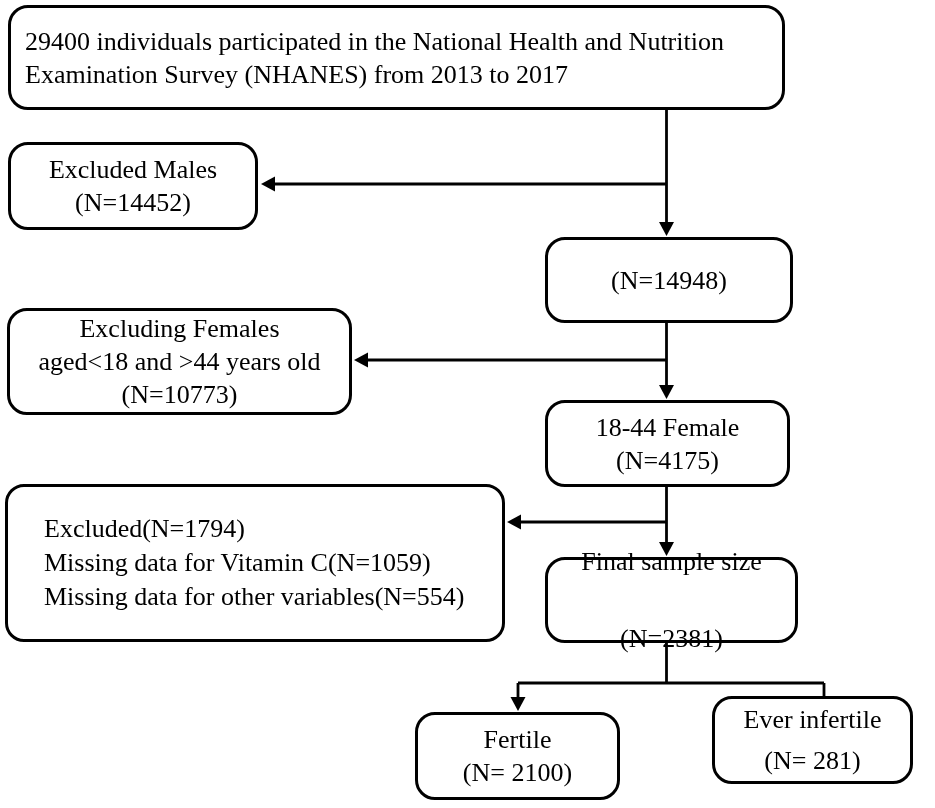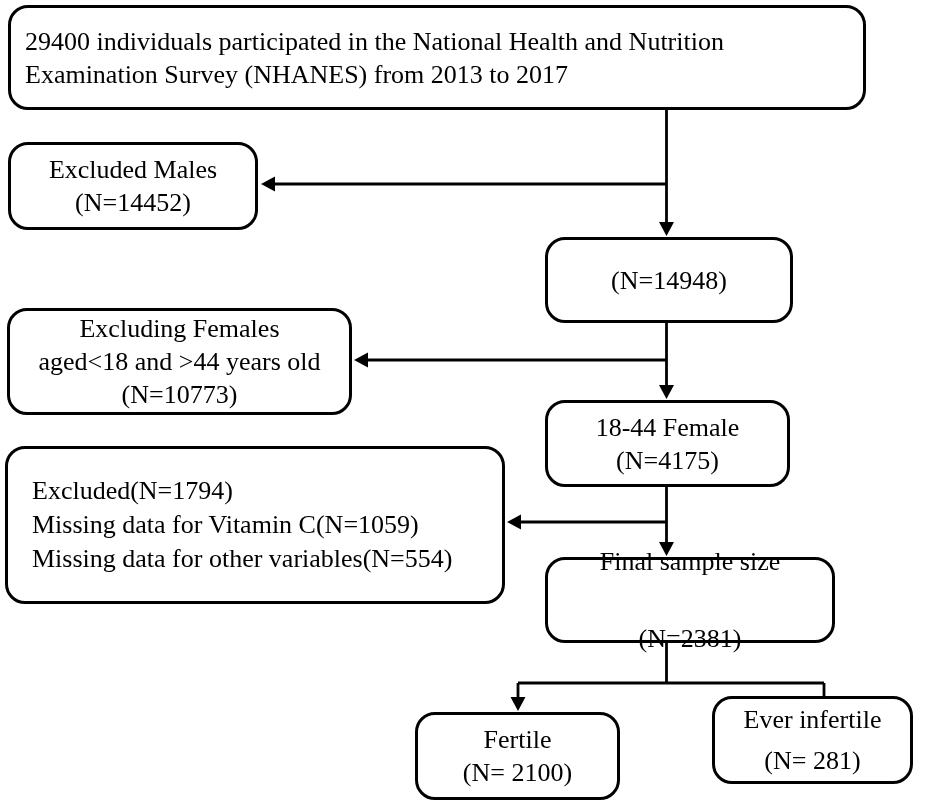--- a/index.html
+++ b/index.html
@@ -43,21 +43,21 @@
     <polygon class="head" points="659,222 674,222 666.5,236"></polygon>
     <polygon class="head" points="275,176.5 275,191.5 261,184"></polygon>
     <polygon class="head" points="659,385 674,385 666.5,399"></polygon>
     <polygon class="head" points="368,352.5 368,367.5 354,360"></polygon>
     <polygon class="head" points="659,542 674,542 666.5,556"></polygon>
     <polygon class="head" points="521,514.5 521,529.5 507,522"></polygon>
     <polygon class="head" points="510.5,697 525.5,697 518,711"></polygon>
     <polygon class="head" points="816.5,697 831.5,697 824,711"></polygon>
   </svg>
 
-  <div class="node left" style="left:8px;top:5px;width:858px;height:105px;padding-left:14px;">
+  <div class="node left" style="left:8px;top:5px;width:777px;height:105px;padding-left:14px;">
     <div class="tline">29400 individuals participated in the National Health and Nutrition</div>
     <div class="tline">Examination Survey (NHANES) from 2013 to 2017</div>
   </div>
 
   <div class="node center" style="left:8px;top:142px;width:250px;height:88px;">
     <div class="tline">Excluded Males</div>
     <div class="tline">(N=14452)</div>
   </div>
 
   <div class="node center" style="left:545px;top:237px;width:248px;height:86px;">
@@ -68,27 +68,27 @@
     <div class="tline">Excluding Females</div>
     <div class="tline">aged&lt;18 and &gt;44 years old</div>
     <div class="tline">(N=10773)</div>
   </div>
 
   <div class="node center" style="left:545px;top:400px;width:245px;height:87px;">
     <div class="tline">18-44 Female</div>
     <div class="tline">(N=4175)</div>
   </div>
 
-  <div class="node left excluded-box" style="left:5px;top:446px;width:500px;height:158px;padding-left:24px;">
+  <div class="node left excluded-box" style="left:5px;top:484px;width:500px;height:158px;padding-left:36px;border-radius:19px;">
     <div class="tline">Excluded(N=1794)</div>
     <div class="tline">Missing data for Vitamin C(N=1059)</div>
     <div class="tline">Missing data for other variables(N=554)</div>
   </div>
 
-  <div class="node center" style="left:545px;top:557px;width:290px;height:86px;gap:44px;">
+  <div class="node center" style="left:545px;top:557px;width:253px;height:86px;gap:44px;">
     <div class="tline">Final sample size</div>
     <div class="tline">(N=2381)</div>
   </div>
 
   <div class="node center" style="left:415px;top:712px;width:205px;height:88px;">
     <div class="tline">Fertile</div>
     <div class="tline">(N= 2100)</div>
   </div>
 
   <div class="node center" style="left:712px;top:696px;width:201px;height:88px;gap:8px;">

